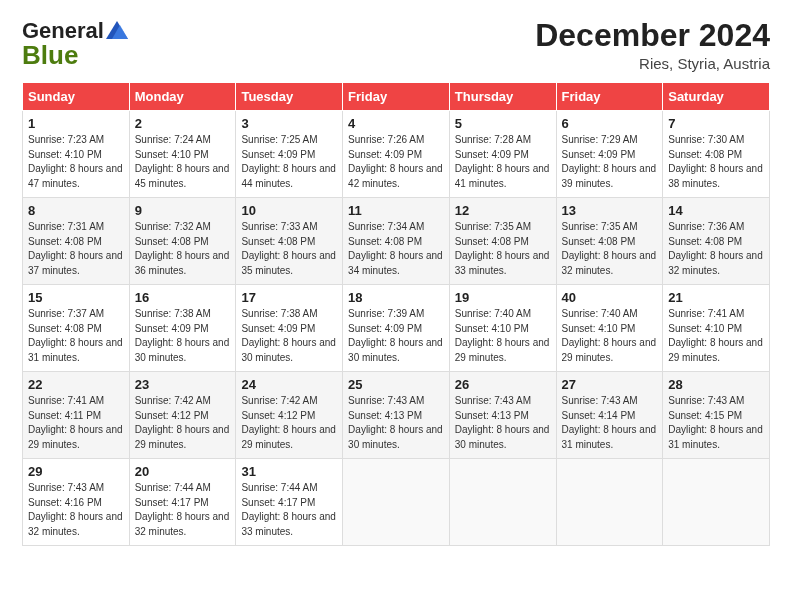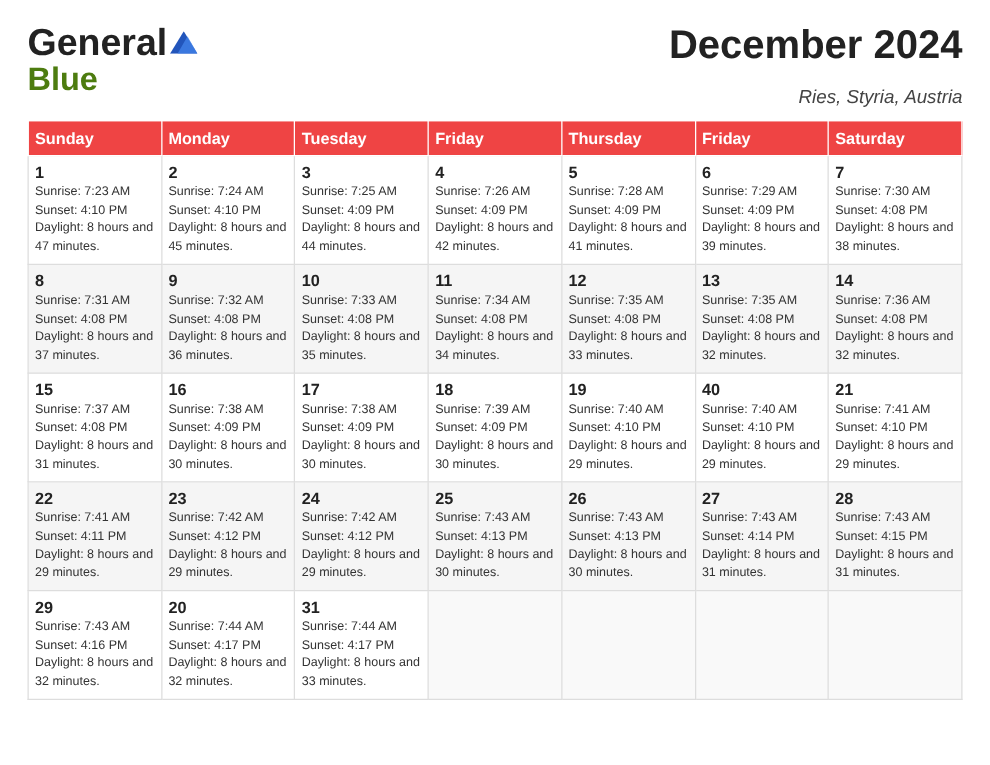--- a/index.html
+++ b/index.html
@@ -32,22 +32,21 @@
     }
     .month-title {
       font-size: 32px;
       font-weight: bold;
       color: #222;
       line-height: 1.1;
     }
     .subtitle {
       font-size: 15px;
       color: #444;
-      margin-top: 16px;
-      font-style: italic;
+      margin-top: 2px;
     }
     table {
       width: 100%;
       border-collapse: collapse;
       table-layout: fixed;
     }
     thead th {
       background: #ef4444;
       color: #fff;
       font-size: 13px;
@@ -86,21 +85,21 @@
       background: #f9f9f9;
     }
   </style>
 </head>
 <body>
 
 <div class="page">
   <div class="header">
     <div class="logo">
       <div style="display:flex;align-items:center;">
-        <span style="font-size:30px;font-weight:bold;color:#222;text-align:center;">General</span>
+        <span style="font-size:22px;font-weight:bold;color:#222;text-align:center;">General</span>
         <svg width="22" height="18" viewBox="0 0 22 18" style="margin-left:2px;margin-top:-2px;">
           <polygon points="0,18 11,0 22,18" fill="#2255bb"></polygon>
           <polygon points="6,18 14,4 22,18" fill="#4488ee" opacity="0.7"></polygon>
         </svg>
       </div>
       <span style="font-size:26px;font-weight:bold;color:#4d7c0f;margin-top:-4px;">Blue</span>
     </div>
     <div class="title-block">
       <div class="month-title">December 2024</div>
       <div class="subtitle">Ries, Styria, Austria</div>

